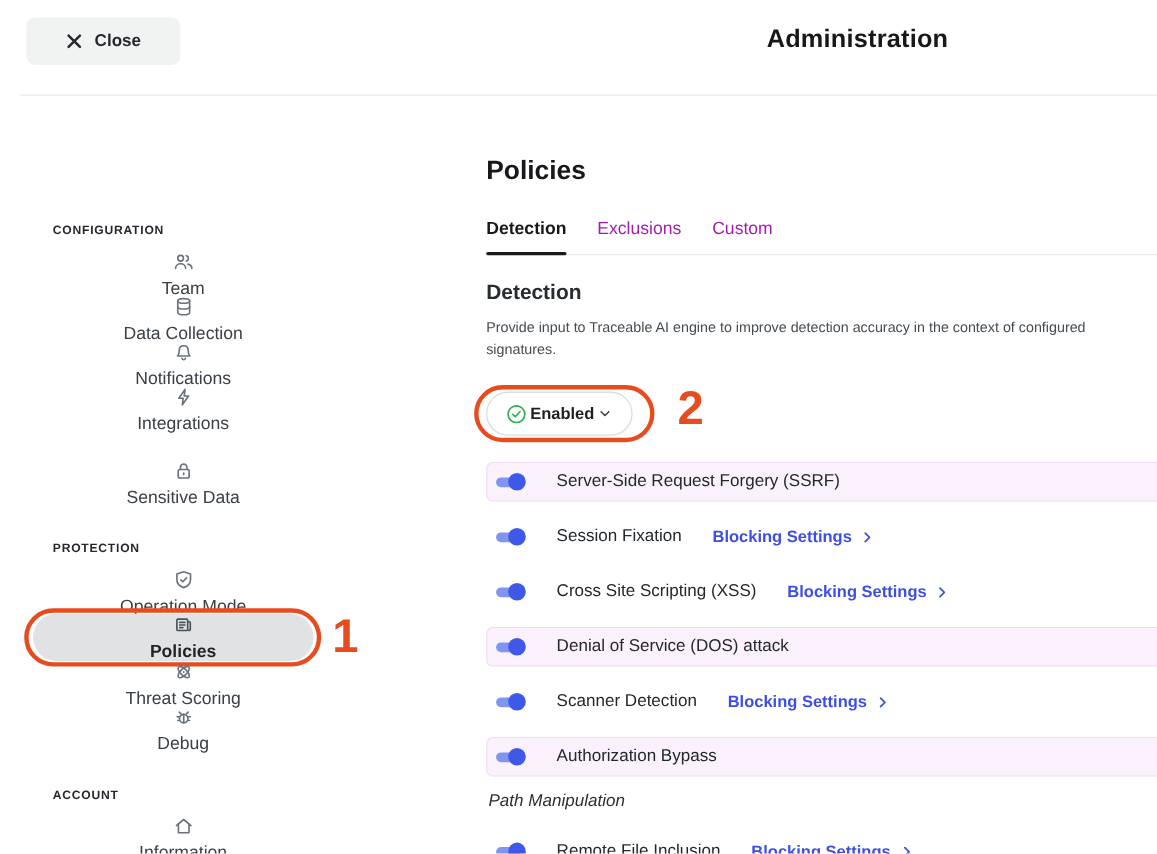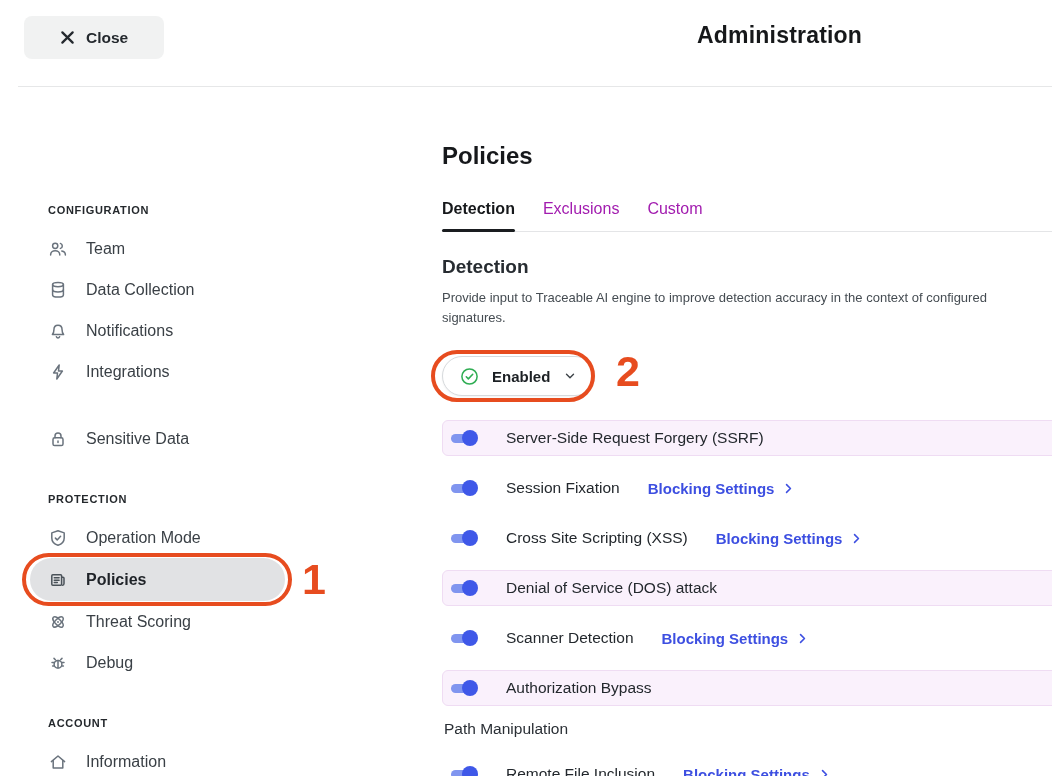--- a/index.html
+++ b/index.html
@@ -36,22 +36,22 @@
   .sidebar { position:absolute; left:48px; top:170px; width:237px; }
   .sb-section + .sb-section { margin-top:26px; }
   .sb-header {
     height:16px; margin-bottom:8px;
     font-size:11px; font-weight:700; letter-spacing:.7px;
     color:#24282c;
     margin-top:34px;
   }
   .sb-item {
     position:relative;
-    height:41px; display:flex; align-items:center; gap:18px;
-    font-size:16px; color:#3a4046; cursor:pointer;
+    height:41px; display:flex; align-items:center; gap:6px;
+    font-size:16px; color:#3a4046; cursor:pointer;flex-direction:column;
   }
   .sb-icon { width:20px; height:20px; color:#6a737d; display:flex; align-items:center; justify-content:center; flex:none; }
   .sb-icon svg { display:block; }
   .sb-item.active {
     background:#e1e2e4; border-radius:22px;
     margin-left:-18px; padding-left:18px; width:255px; height:43px;
     font-weight:700; color:#1f2328;
   }
   .sb-item.active .sb-icon { color:#4a5259; }
 
@@ -78,21 +78,21 @@
     content:''; position:absolute; left:0; right:0; bottom:-1px; height:3px;
     background:#1a1d20; border-radius:2px;
   }
 
   .section-title { margin-top:24px; font-size:19px; font-weight:600; color:#272c31; }
   .section-desc { margin-top:10px; font-size:13px; line-height:20px; color:#454c52; max-width:608px; }
 
   
   .status-wrap { position:relative; margin-top:28px; width:fit-content; }
   .status-btn {
-    display:flex; align-items:center; gap:13px;
+    display:flex; align-items:center; gap:3px;
     height:40px; padding:0 17px;
     background:#fff; border:1px solid #d7dadd; border-radius:20px;
     box-shadow:0 1px 2px rgba(0,0,0,.05);
     font-family:inherit; font-size:15px; font-weight:600; color:#1c2024;
     cursor:pointer;
   }
   .status-btn .chev { color:#3c4247; display:flex; }
   .green-icon { color:var(--green); display:flex; }
   .ring-2 { left:-11px; top:-6px; width:164px; height:52px; border-radius:27px; }
   .num-2 { left:174px; top:-6px; }
@@ -104,21 +104,21 @@
     height:36px; width:620px; margin-bottom:14px;
     padding-left:8px; border:1px solid transparent; border-radius:6px;
   }
   .policy-row.highlight { background:var(--row-bg); border-color:var(--row-border); }
   .row-label { margin-left:28px; font-size:15.5px; color:#23282d; }
   .row-link {
     margin-left:28px; display:flex; align-items:center; gap:8px;
     color:var(--link-blue); font-size:15px; font-weight:600; cursor:pointer;
   }
   .row-link svg { display:block; }
-  .group-label { margin:12px 0 14px 2px; height:22px; font-size:15.5px; color:#2a2f35; }
+  .group-label { margin:12px 0 14px 2px; height:22px; font-size:15.5px; color:#2a2f35;font-style:italic; }
 
   
   .toggle { position:relative; width:27px; height:16px; flex:none; cursor:pointer; }
   .toggle .track { position:absolute; left:0; top:4px; width:22px; height:9px; border-radius:5px; background:var(--toggle-track); }
   .toggle .knob { position:absolute; right:0; top:0; width:16px; height:16px; border-radius:50%; background:var(--toggle-knob); }
 </style>
 </head>
 <body>
 
 <header>

